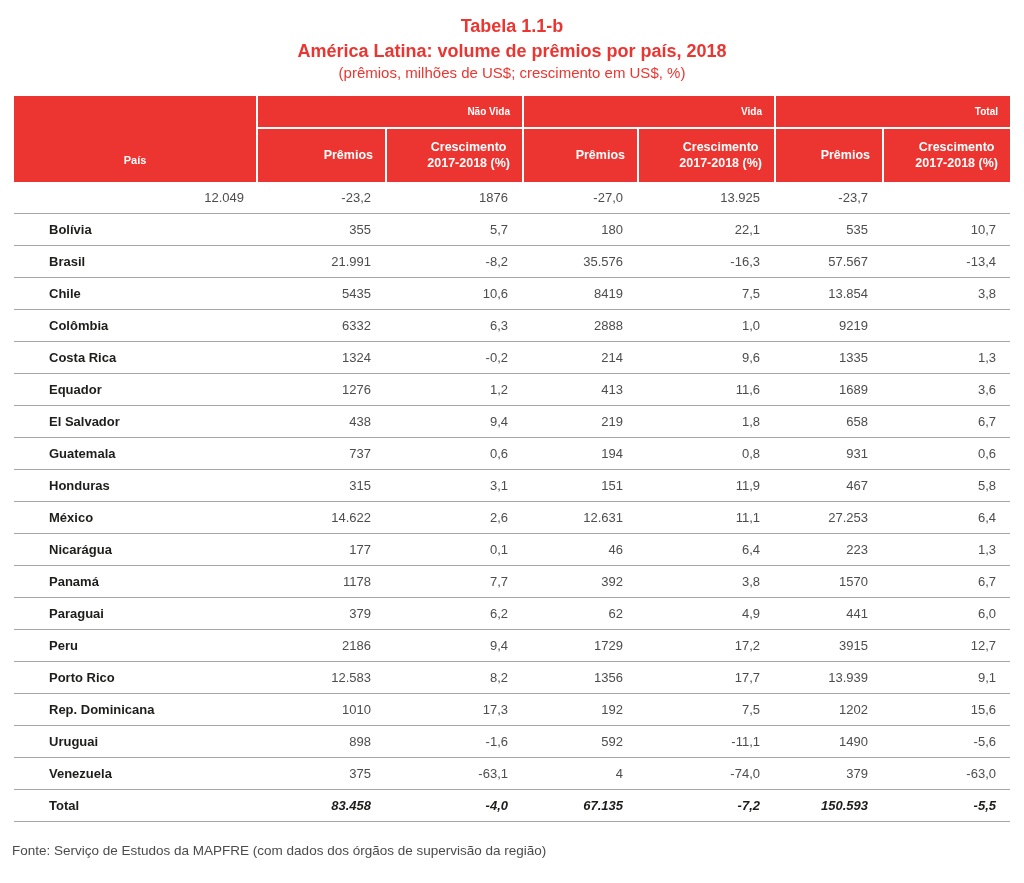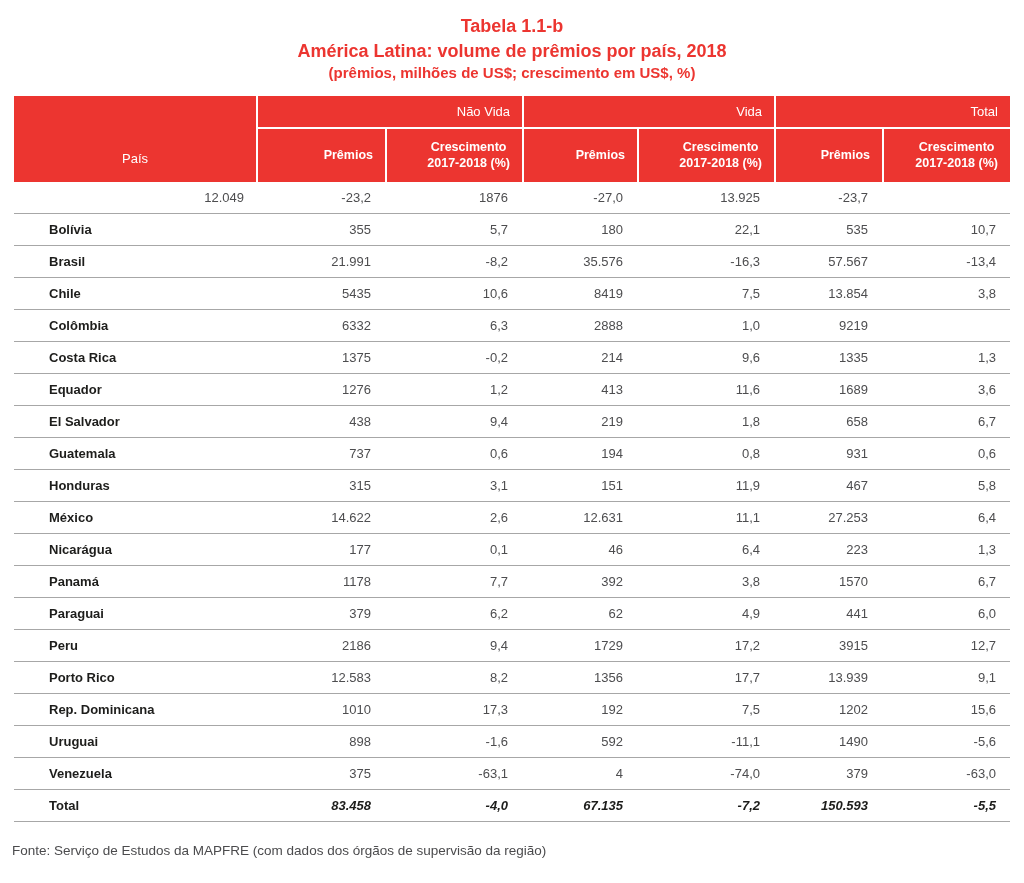--- a/index.html
+++ b/index.html
@@ -20,49 +20,49 @@
   }
   
   .title-block{
     margin-top:16px;
     text-align:center;
     color:var(--accent);
     line-height:1.2;
   }
   .title-line1{font-size:18px;font-weight:bold;}
   .title-line2{font-size:18px;font-weight:bold;margin-top:3px;}
-  .title-line3{font-size:15px;font-weight:bold;margin-top:2px;}
+  .title-line3{font-size:15px;font-weight:normal;margin-top:2px;}
 
   
   .tbl{
     width:996px;
     margin:14px 0 0 14px;
   }
   .grid{
     display:grid;
     grid-template-columns:244px 127px 137px 115px 137px 108px 128px;
   }
   
   .thead{
     background:var(--accent);
     color:#fff;
     grid-template-rows:33px 53px;
   }
   .h-pais{
     grid-column:1;grid-row:1/3;
     display:flex;align-items:flex-end;justify-content:center;
     padding-bottom:16px;
-    font-weight:normal;font-size:13px;
+    font-weight:bold;font-size:11px;
     border-right:2px solid #fff;
   }
   .h-group{
     grid-row:1;
     display:flex;align-items:center;justify-content:flex-end;
     padding-right:12px;
-    font-weight:normal;font-size:13px;
+    font-weight:bold;font-size:10px;
     border-bottom:2px solid #fff;
     padding-left:20px;
   }
   .h-group.gc-2{grid-column:2/4;}
   .h-group.gc-4{grid-column:4/6;border-left:2px solid #fff;}
   .h-group.gc-6{grid-column:6/8;border-left:2px solid #fff;}
   .h-sub{
     grid-row:2;
     display:flex;align-items:center;justify-content:flex-end;
     padding-right:12px;
@@ -177,21 +177,21 @@
         <div class="cell country">Colômbia</div>
         <div class="cell num">6332</div>
         <div class="cell num">6,3</div>
         <div class="cell num">2888</div>
         <div class="cell num">1,0</div>
         <div class="cell num">9219</div>
       </div>
 
       <div class="grid trow">
         <div class="cell country">Costa Rica</div>
-        <div class="cell num">1375</div>
+        <div class="cell num">1324</div>
         <div class="cell num">-0,2</div>
         <div class="cell num">214</div>
         <div class="cell num">9,6</div>
         <div class="cell num">1335</div>
         <div class="cell num">1,3</div>
       </div>
 
       <div class="grid trow">
         <div class="cell country">Equador</div>
         <div class="cell num">1276</div>

